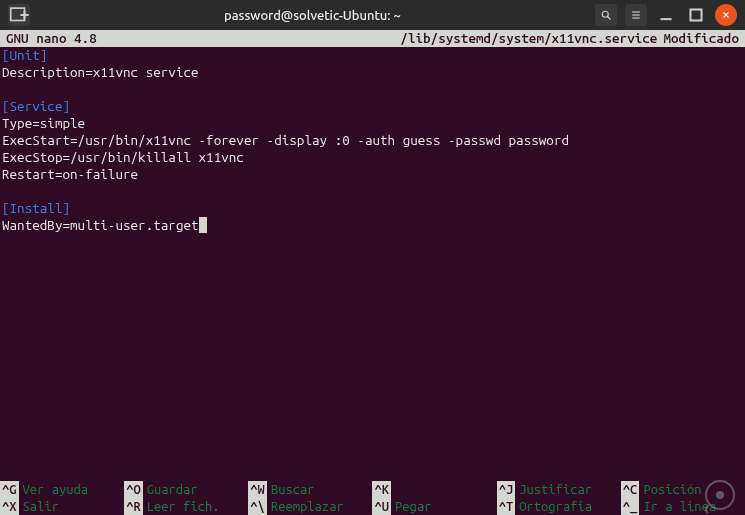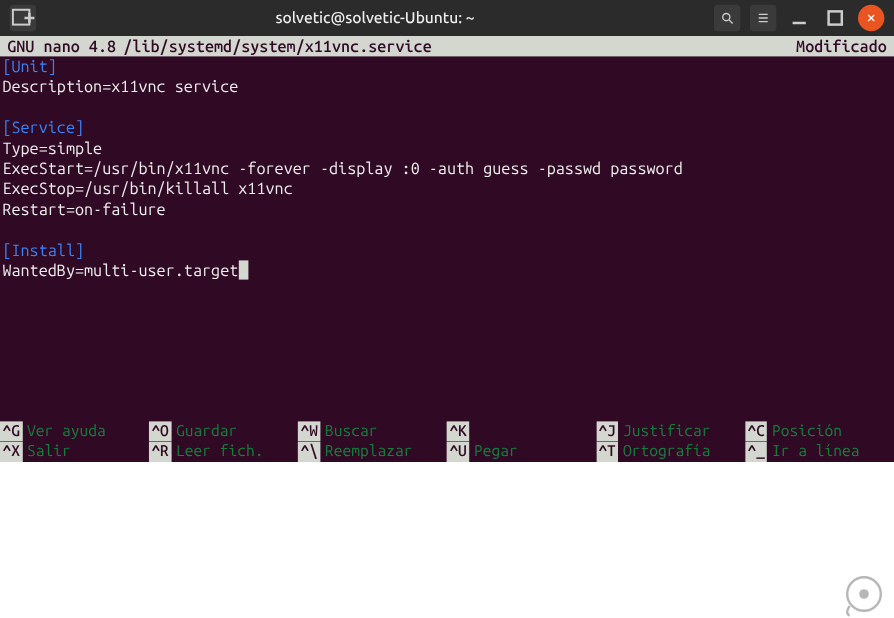--- a/index.html
+++ b/index.html
@@ -73,40 +73,40 @@
       color: #ccc;
       font-size: 13px;
     }
     .win-close {
       background: #e95420;
       color: #fff;
     }
     .win-close svg { width: 10px; height: 10px; }
     .terminal {
       background: #300a24;
-      height: 355px;
+      height: 485px;
       color: #eee;
       font-size: 13.5px;
       line-height: 17px;
       position: relative;
       padding: 0;
     }
     .statusbar {
       display: flex;
       background: #d3d7cf;
       color: #300a24;
       font-weight: 500;
     }
     .statusbar .sb-left {
       padding: 0 6px;
       white-space: pre;
     }
     .statusbar .sb-center {
       flex: 1;
-      text-align: left;
+      text-align: right;
       white-space: pre;
     }
     .statusbar .sb-right {
       padding: 0 6px;
       white-space: pre;
       text-align: center;
     }
     .content {
       padding: 0 2px;
     }
@@ -165,21 +165,21 @@
 <div class="titlebar">
   <div class="tb-left">
     <div class="tb-newtab">
       <svg viewBox="0 0 16 16">
           <rect x="2" y="3" width="10" height="9" fill="none" stroke="#ccc" stroke-width="1.2"></rect>
           <line x1="9" y1="8" x2="15" y2="8" stroke="#ccc" stroke-width="1.5"></line>
           <line x1="12" y1="5" x2="12" y2="11" stroke="#ccc" stroke-width="1.5"></line>
         </svg>
     </div>
   </div>
-  <div class="tb-title">solvetic@solvetic-Ubuntu: ~</div>
+  <div class="tb-title">password@solvetic-Ubuntu: ~</div>
   <div class="tb-right">
     <div class="tb-btn">
       <svg viewBox="0 0 16 16">
           <circle cx="7" cy="7" r="4" fill="none" stroke="#ccc" stroke-width="1.5"></circle>
           <line x1="10" y1="10" x2="14" y2="14" stroke="#ccc" stroke-width="1.5"></line>
         </svg>
     </div>
     <div class="tb-btn">
       <svg viewBox="0 0 16 16">
           <line x1="3" y1="4" x2="13" y2="4" stroke="#ccc" stroke-width="1.5"></line>

